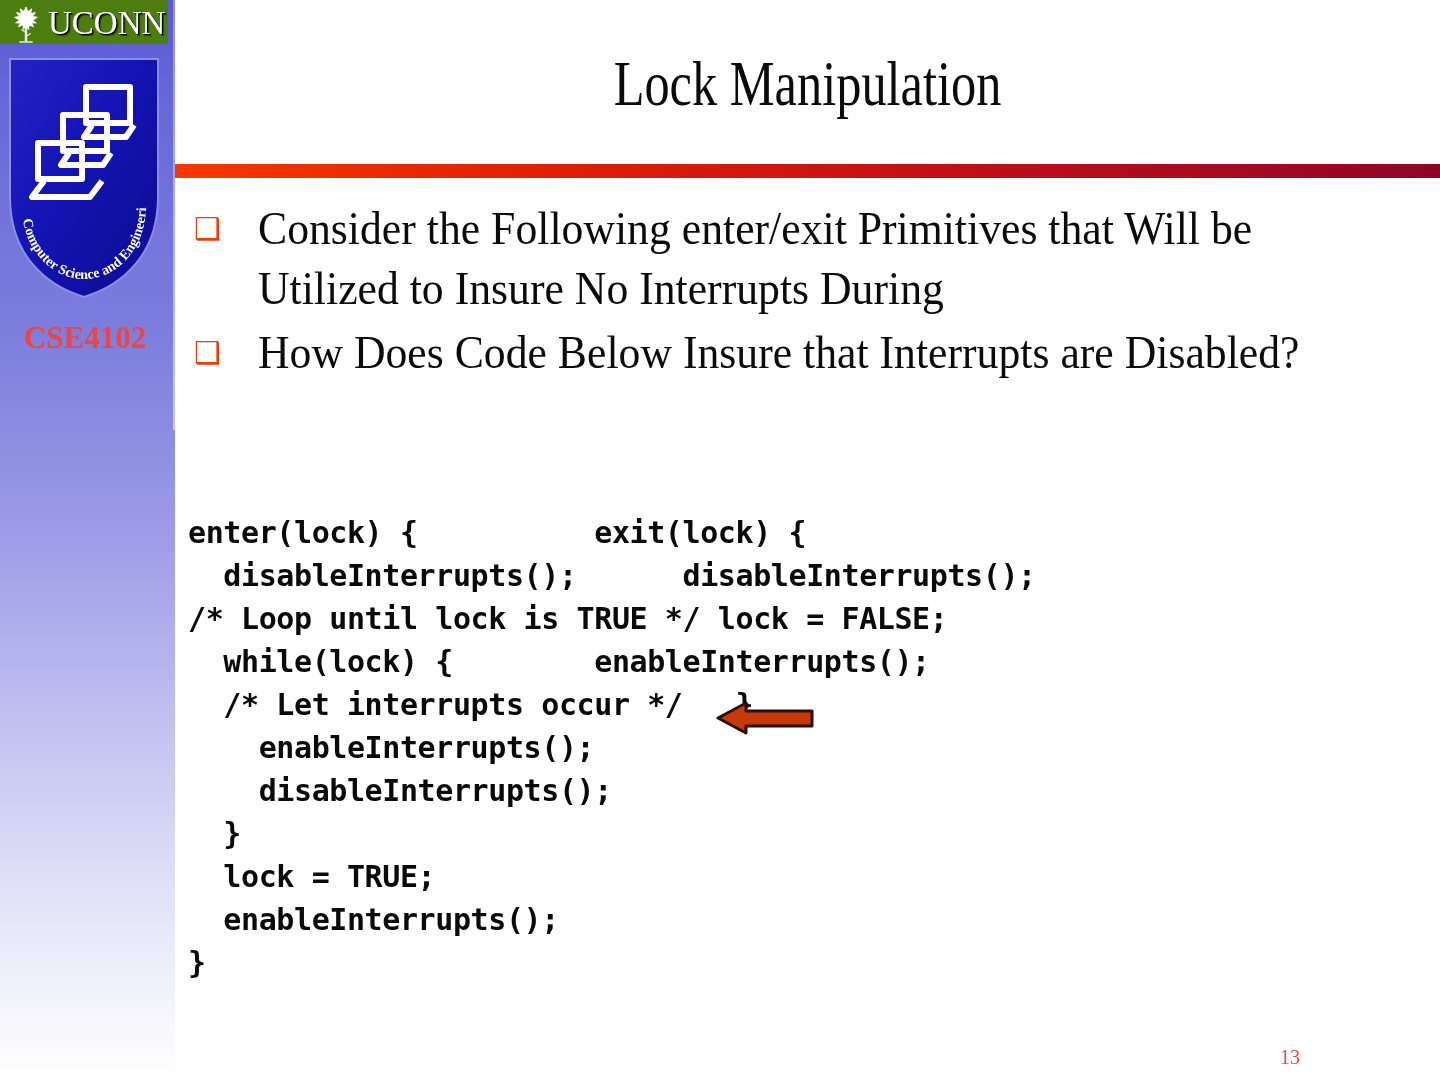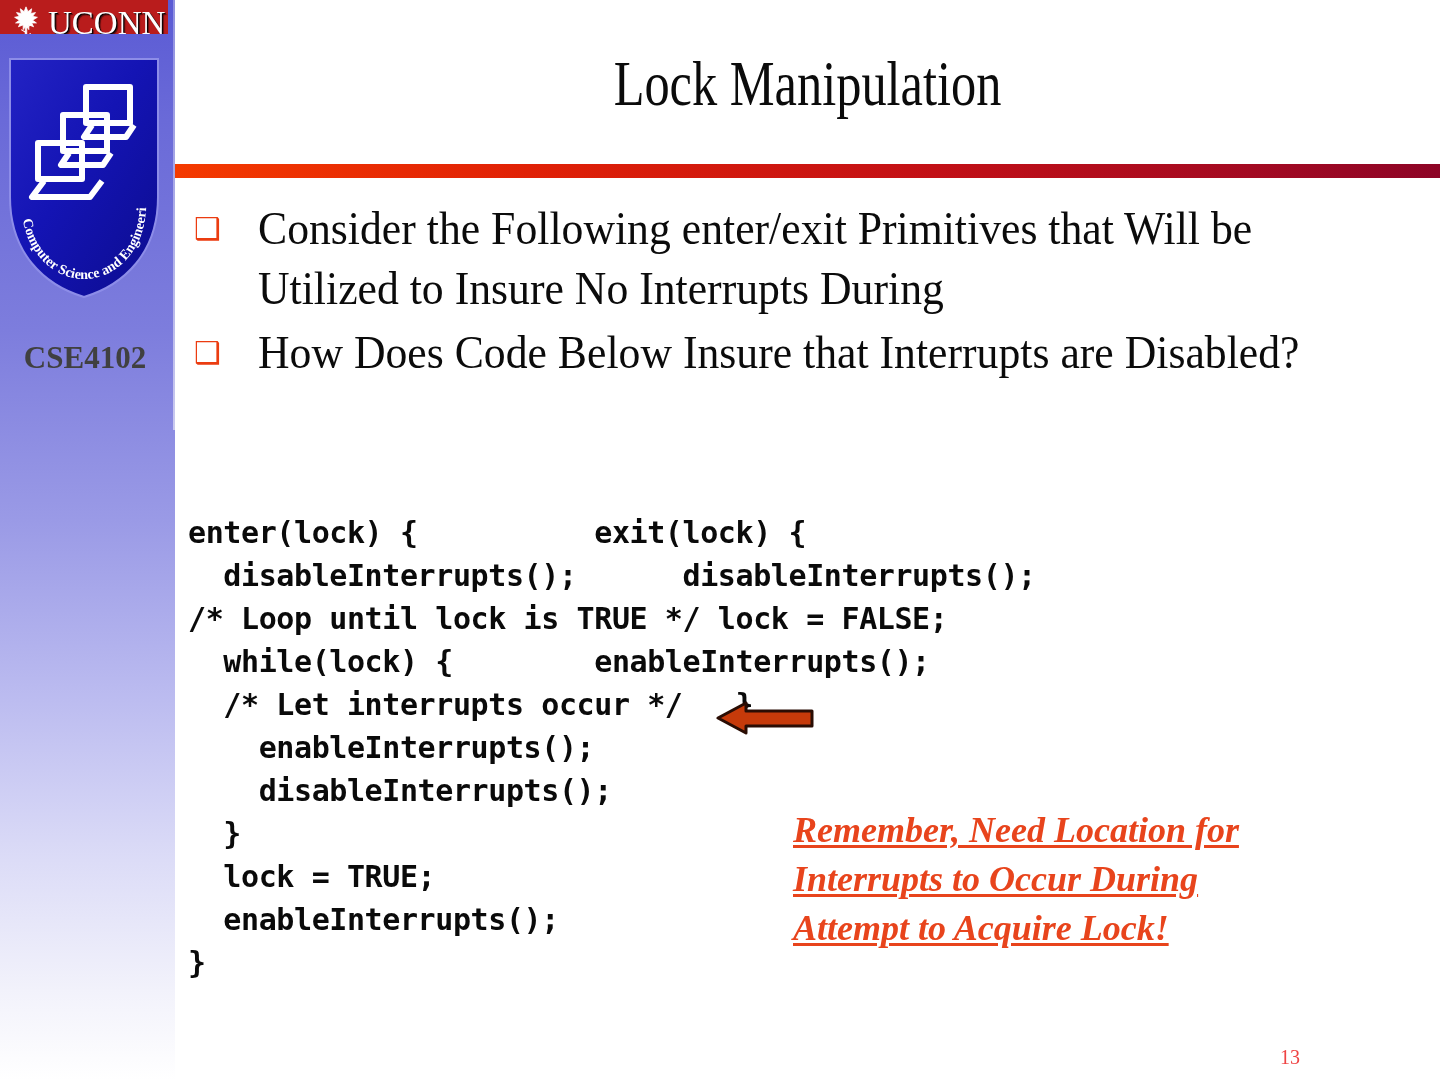--- a/index.html
+++ b/index.html
@@ -38,22 +38,22 @@
     position: absolute;
     left: 173px; top: 0;
     width: 2px; height: 430px;
     background: linear-gradient(to bottom, #8f8fe0, #c9c9ef);
   }
 
   
   #uconn-logo {
     position: absolute;
     left: 0; top: 0;
-    width: 168px; height: 34px;
-    background: #b91c1c;
+    width: 168px; height: 44px;
+    background: #4d7c0f;
     overflow: hidden;
   }
   #uconn-tree {
     position: absolute;
     left: 7px; top: 3px;
     width: 38px; height: 40px;
   }
   #uconn-word {
     position: absolute;
     left: 48px; top: 4px;
@@ -72,27 +72,27 @@
     left: 6px; top: 57px;
     width: 156px; height: 245px;
   }
   #shield {
     position: absolute;
     left: 0; top: 0;
     width: 156px; height: 245px;
   }
   #sidebar-course {
     position: absolute;
-    left: 0; top: 340px;
+    left: 0; top: 320px;
     width: 170px;
     text-align: center;
     font-family: "Liberation Serif", serif;
     font-weight: bold;
     font-size: 31px;
-    color: #404040;
+    color: #ef4444;
     letter-spacing: 0px;
   }
 
   
   #title {
     position: absolute;
     left: 175px; top: 48px;
     width: 1265px;
     text-align: center;
     font-family: "Liberation Serif", serif;
@@ -267,21 +267,16 @@
   }
   lock = TRUE;
   enableInterrupts();
 }</pre>
 
   <svg id="arrow" viewBox="0 0 98 34">
     <polygon points="2,17 30,2 30,10 96,10 96,25 30,25 30,32" fill="#c63a0a" stroke="#2a0d04" stroke-width="3" stroke-linejoin="round"></polygon>
   </svg>
 
 
-  <div class="annot" id="annot-remember">
-    <span>Remember, Need Location for</span>
-    <span>Interrupts to Occur During</span>
-    <span>Attempt to Acquire Lock!</span>
-  </div>
 
   <div id="pagenum">13</div>
 
 </div>
 
 </body></html>

